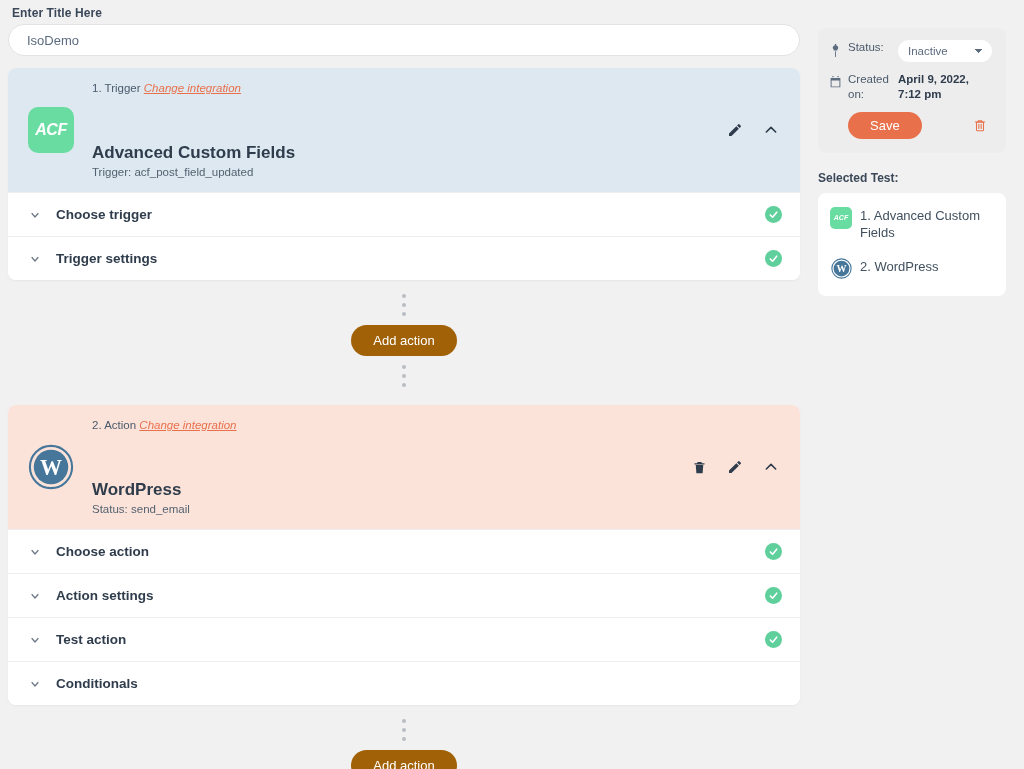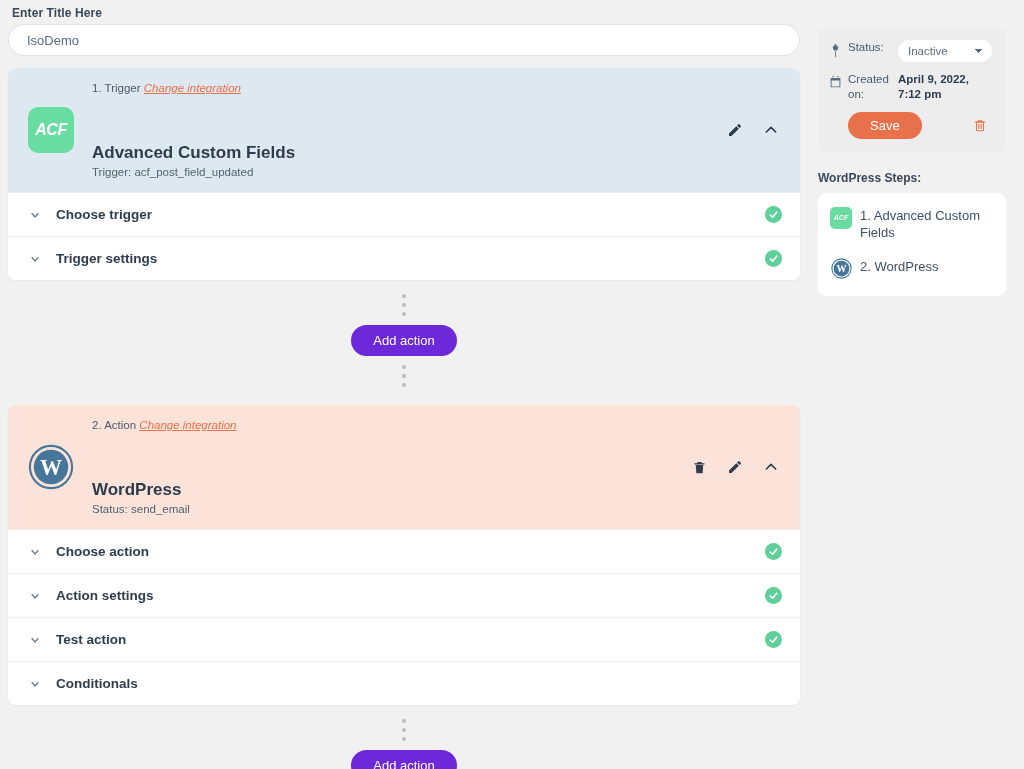--- a/index.html
+++ b/index.html
@@ -155,21 +155,21 @@
     flex-direction: column;
     align-items: center;
     padding-top: 8px;
   }
   .dots {
     display: flex; flex-direction: column; align-items: center; gap: 5px;
     padding: 6px 0;
   }
   .dots i { width: 4px; height: 4px; border-radius: 50%; background: #b9bdc2; display: block; }
   .add-action-btn {
-    background: #6d28d9;
+    background: #a16207;
     color: #fff;
     border: none;
     border-radius: 16px;
     padding: 8px 22px;
     font-size: 13px;
     font-family: "Liberation Sans", sans-serif;
     cursor: pointer;
     margin: 3px 0;
   }
 
@@ -512,21 +512,21 @@
           <svg width="14" height="15" viewBox="0 0 24 24" fill="none" stroke="currentColor" stroke-width="1.8" stroke-linecap="round" stroke-linejoin="round">
               <path d="M4 6h16"></path>
               <path d="M9 6V4h6v2"></path>
               <rect x="6" y="6" width="12" height="15" rx="1.5"></rect>
               <path d="M10 10v7M14 10v7"></path>
             </svg>
         </span>
       </div>
     </div>
 
-    <div class="sel-steps-label">WordPress Steps:</div>
+    <div class="sel-steps-label">Selected Test:</div>
 
     <div class="steps-card">
       <div class="sel-step">
         <span class="sel-ico acf">
           <span>ACF</span>
         </span>
         <span class="sel-text">1. Advanced Custom Fields</span>
       </div>
       <div class="sel-step">
         <span class="sel-ico">

